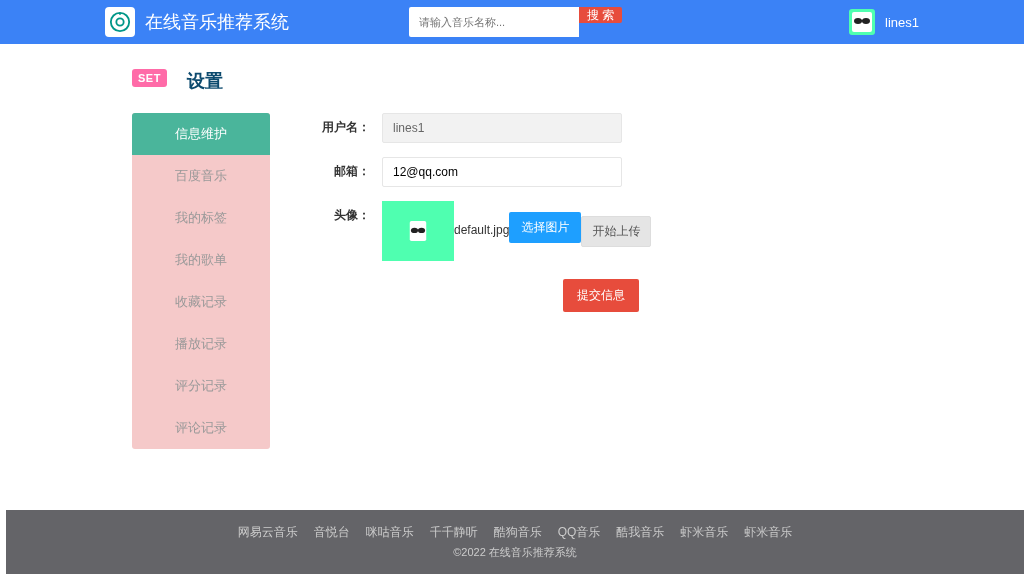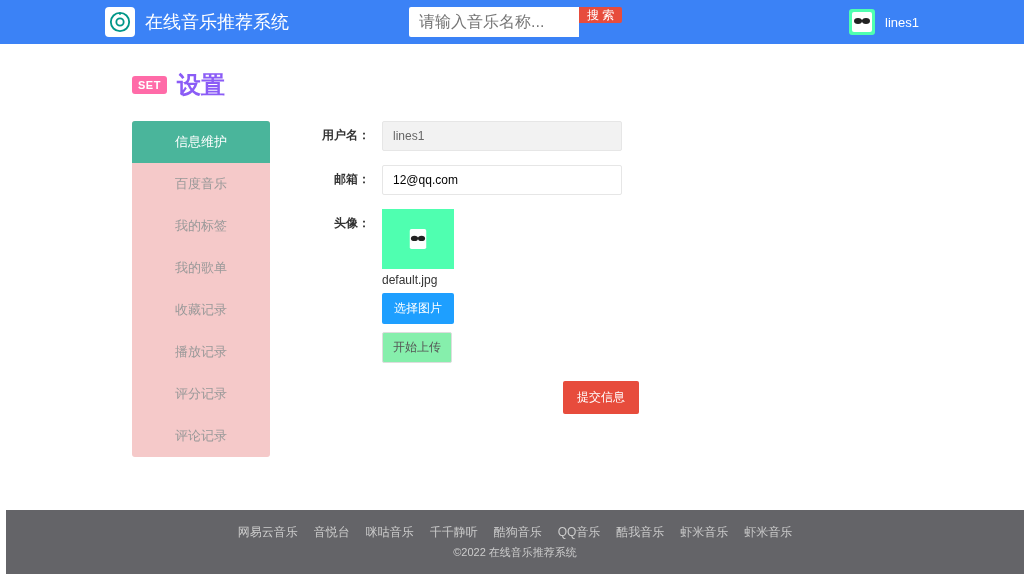--- a/index.html
+++ b/index.html
@@ -35,21 +35,21 @@
     }
     .navbar-search {
       display: flex;
       margin-left: 120px;
     }
     .search-input {
       width: 170px;
       height: 30px;
       border: none;
       padding: 0 10px;
-      font-size: 16px;
+      font-size: 11px;
       border-radius: 2px 0 0 2px;
       outline: none;
     }
     .search-btn {
       height: 16px;
       padding: 0 8px;
       background: #e74c3c;
       color: #fff;
       border: none;
       font-size: 12px;
@@ -75,37 +75,37 @@
     }
     .username { color: #fff; font-size: 13px; }
     
     .container {
       max-width: 760px;
       margin: 0 auto;
       padding: 25px 0 40px;
     }
     .page-header {
       display: flex;
-      align-items: center;
-      gap: 10px;
+      align-items: flex-start;
+      gap: 20px;
       margin-bottom: 20px;
     }
     .badge-set {
       background: #ff6ba8;
       color: #fff;
       font-size: 11px;
       font-weight: bold;
       padding: 3px 6px;
       border-radius: 3px;
       letter-spacing: 0.5px;
     }
     .page-title {
-      font-size: 24px;
+      font-size: 18px;
       font-weight: bold;
-      color: #8b5cf6;
+      color: #0c4a6e;
     }
     
     .content-row {
       display: flex;
       gap: 40px;
       align-items: flex-start;
     }
     .sidebar {
       width: 138px;
       background: #f5c9c9;
@@ -150,22 +150,21 @@
       font-size: 12px;
       border-radius: 2px;
       outline: none;
     }
     .form-input[readonly] {
       background: #f2f2f2;
       color: #666;
     }
     .avatar-preview {
       display: flex;
-      flex-direction: column;
-      align-items: flex-start;
+      align-items: center;
     }
     .avatar-img {
       width: 72px;
       height: 60px;
       background: #4fffb0;
       display: flex;
       align-items: center;
       justify-content: center;
       overflow: hidden;
     }
@@ -178,21 +177,21 @@
       background: #1e9fff;
       color: #fff;
       border: none;
       padding: 7px 12px;
       font-size: 12px;
       cursor: pointer;
       border-radius: 2px;
       margin-bottom: 8px;
     }
     .btn-upload {
-      background: #86efac;
+      background: #e5e5e5;
       color: #555;
       border: 1px solid #ddd;
       padding: 6px 10px;
       font-size: 12px;
       cursor: pointer;
       border-radius: 2px;
     }
     .submit-row {
       text-align: center;
       margin-top: 18px;

